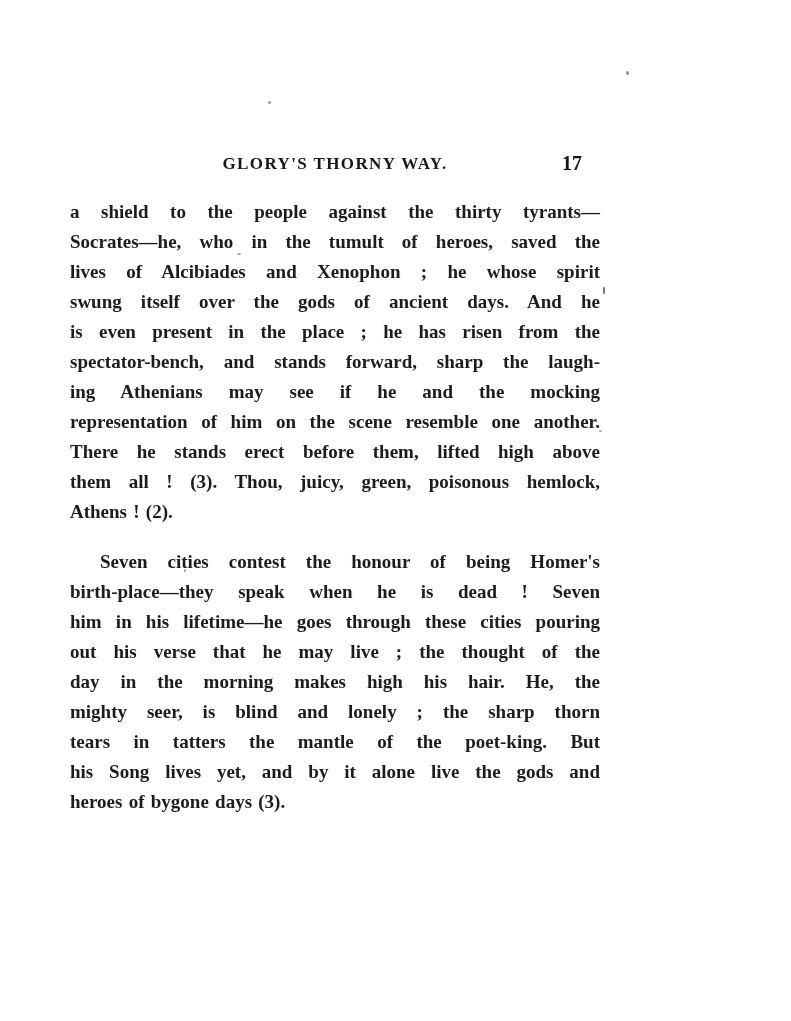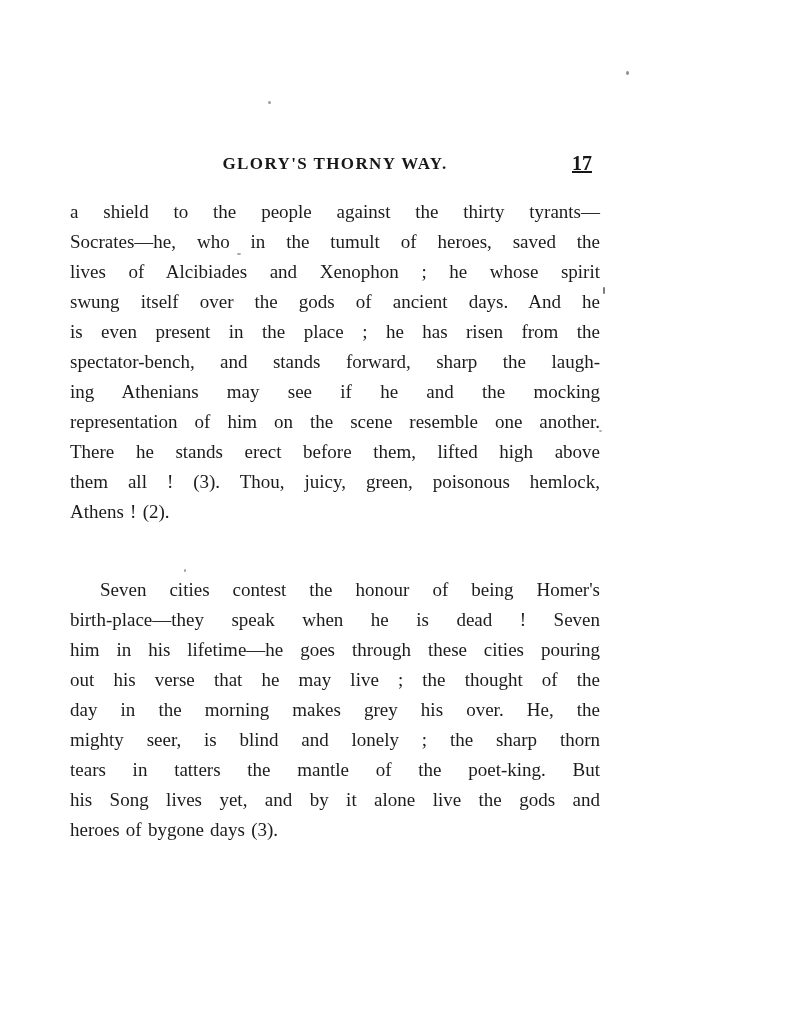--- a/index.html
+++ b/index.html
@@ -26,49 +26,49 @@
     font-weight: bold;
     font-size: 17px;
     letter-spacing: 1.4px;
     color: #171717;
   }
   .page-number {
     position: absolute;
     top: 152px;
     left: 552px;
     width: 40px;
-    text-align: right;
+    text-align: center;
     font-weight: bold;
     font-size: 20px;
     color: #171717;
-    text-decoration: underline;
   }
   .text-block {
     position: absolute;
     left: 70px;
     top: 197px;
     width: 530px;
     font-size: 19px;
     color: #1c1c1c;
   }
   .line {
     height: 30px;
     line-height: 30px;
     text-align: justify;
     text-align-last: justify;
     word-spacing: 1.5px;
+    font-weight: bold;
   }
   .line.last {
     text-align-last: left;
   }
   .line.indent {
     text-indent: 30px;
   }
   .para2 {
-    margin-top: 48px;
+    margin-top: 20px;
   }
   .signature {
     position: absolute;
     left: 506px;
     top: 866px;
     font-size: 16px;
     font-weight: bold;
     letter-spacing: 1px;
     color: #1c1c1c;
   }
@@ -128,21 +128,21 @@
       <div class="line">There he stands erect before them, lifted high above</div>
       <div class="line">them all ! (3). Thou, juicy, green, poisonous hemlock,</div>
       <div class="line last">Athens ! (2).</div>
     </div>
 
     <div class="paragraph para2">
       <div class="line indent">Seven cities contest the honour of being Homer's</div>
       <div class="line">birth-place—they speak when he is dead ! Seven</div>
       <div class="line">him in his lifetime—he goes through these cities pouring</div>
       <div class="line">out his verse that he may live ; the thought of the</div>
-      <div class="line">day in the morning makes grey his over. He, the</div>
+      <div class="line">day in the morning makes high his hair. He, the</div>
       <div class="line">mighty seer, is blind and lonely ; the sharp thorn</div>
       <div class="line">tears in tatters the mantle of the poet-king. But</div>
       <div class="line">his Song lives yet, and by it alone live the gods and</div>
       <div class="line last">heroes of bygone days (3).</div>
     </div>
 
   </div>
 
   <div class="signature">B</div>
 

